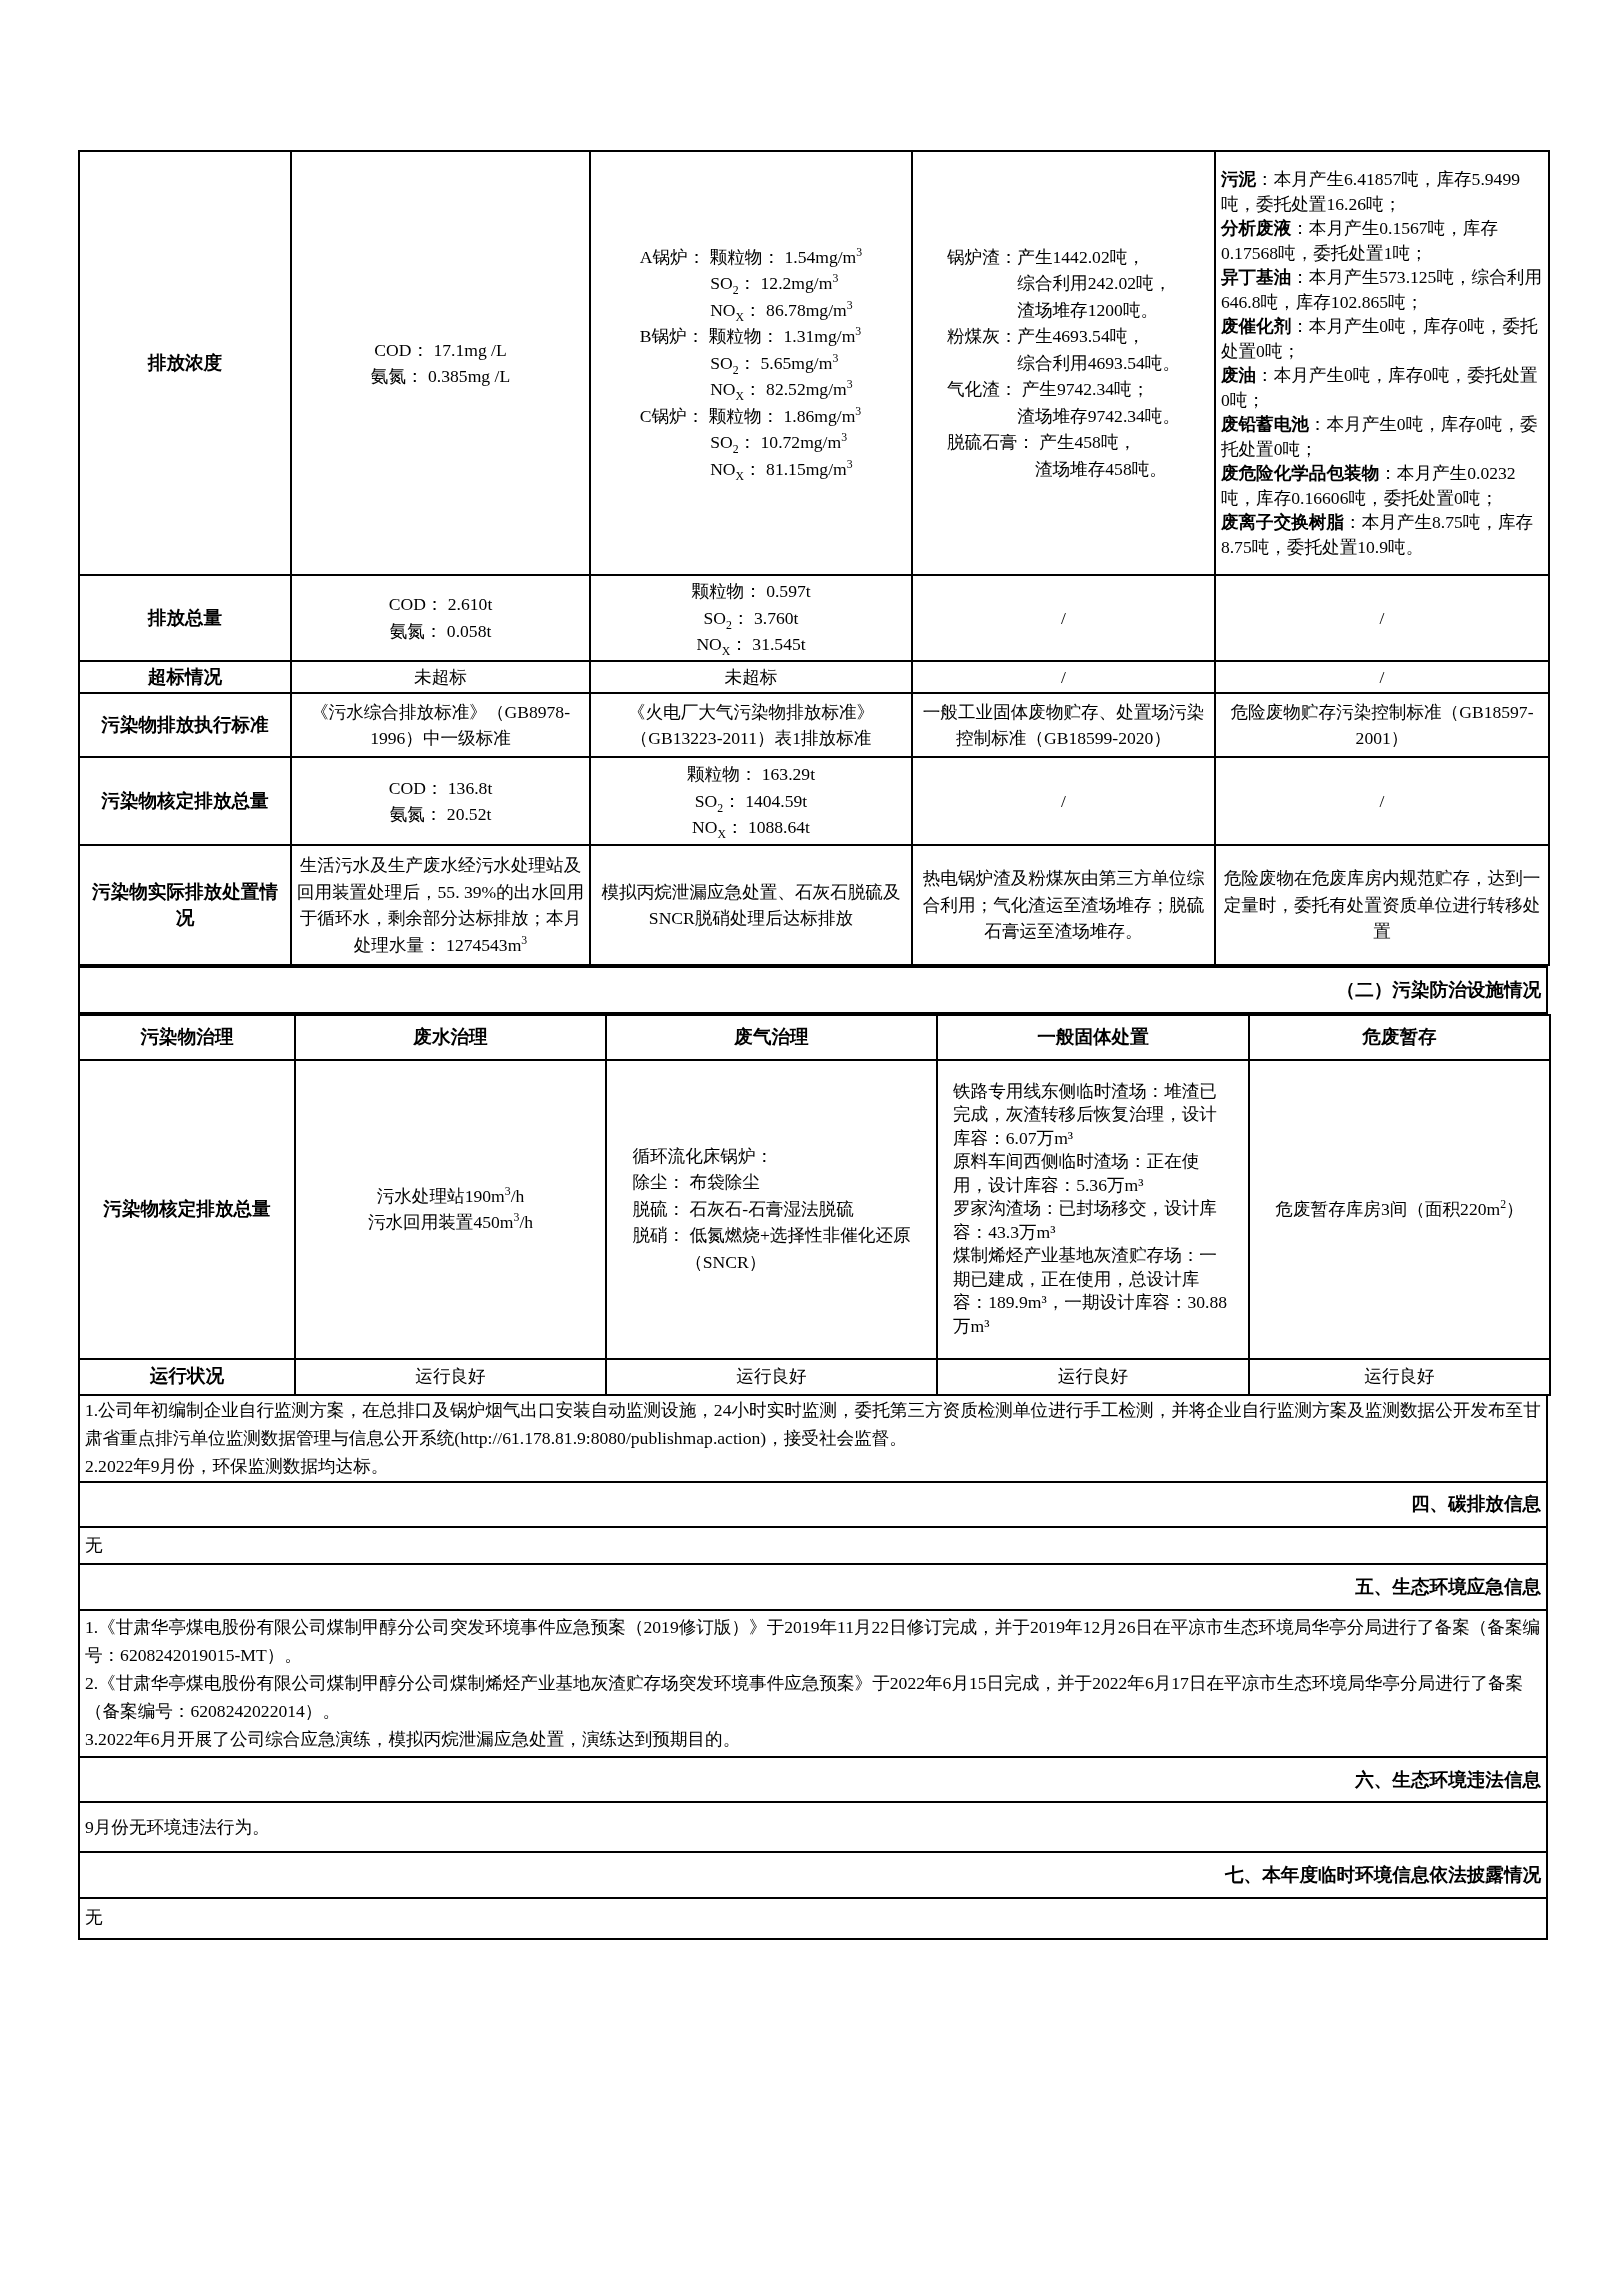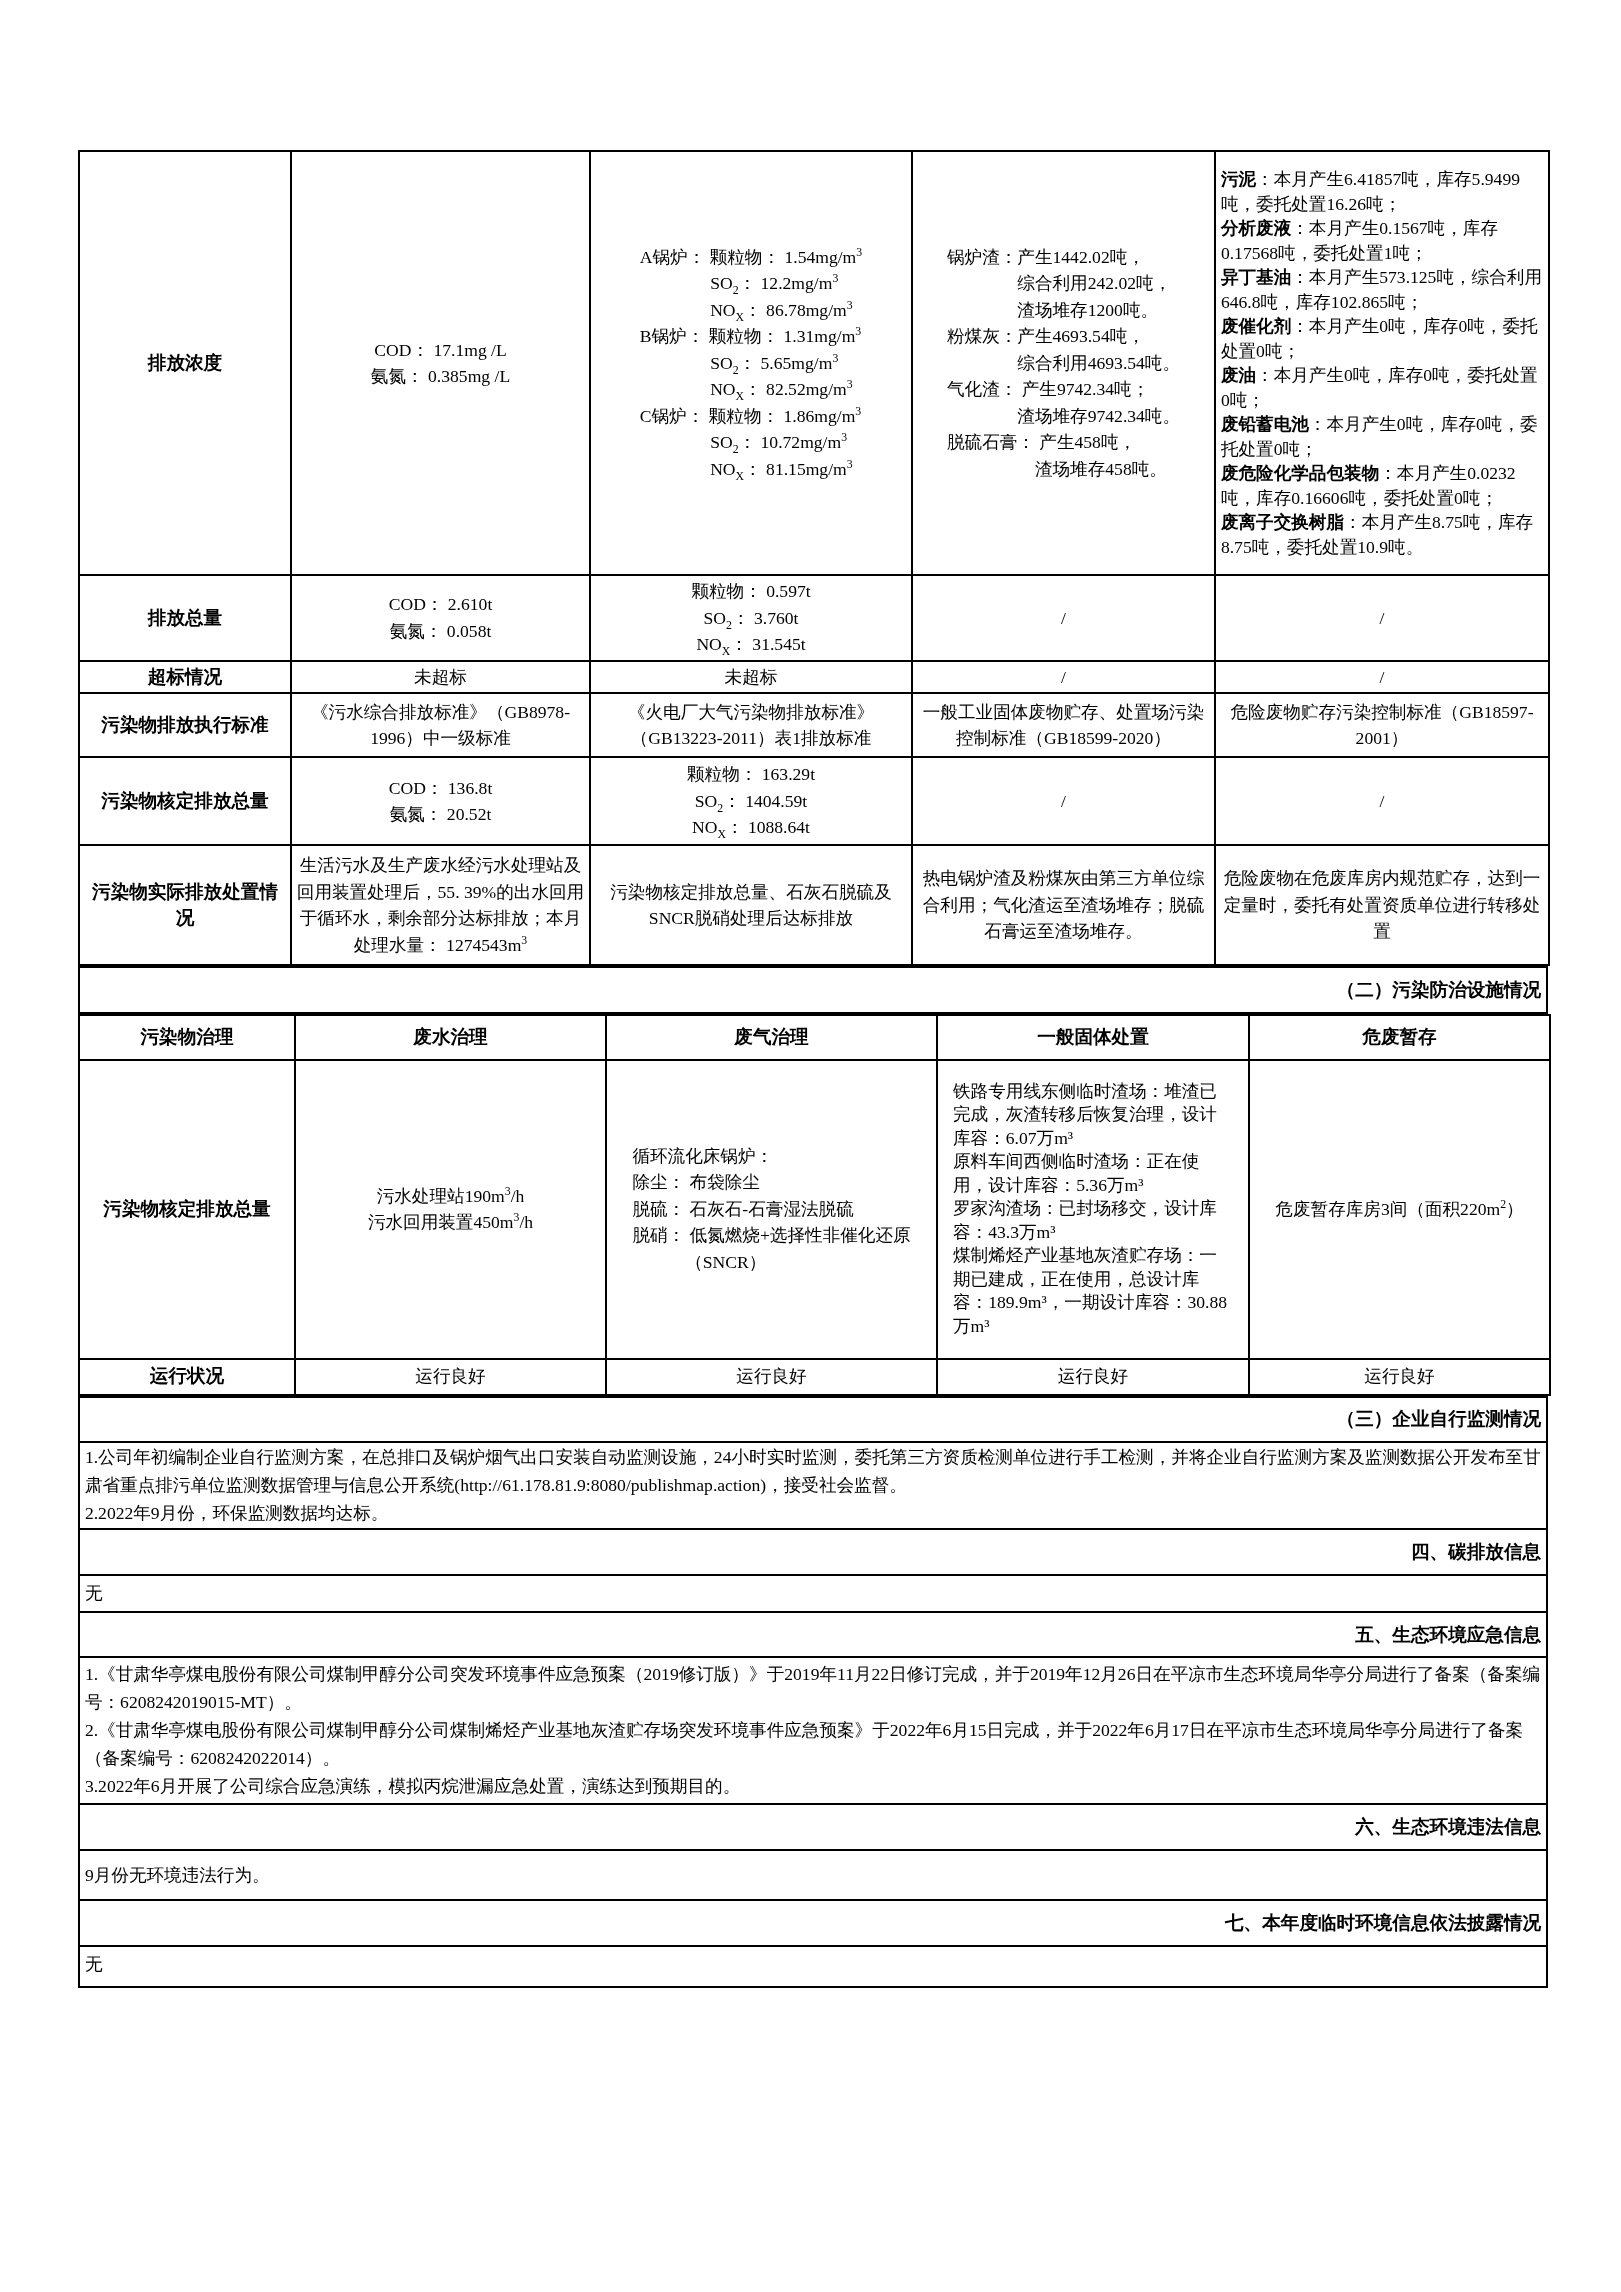--- a/index.html
+++ b/index.html
@@ -76,21 +76,21 @@
     <tr style="height:88px">
       <td class="lbl">污染物核定排放总量</td>
       <td>COD： 136.8t<br>氨氮： 20.52t</td>
       <td>颗粒物： 163.29t<br>SO<sub>2</sub>： 1404.59t<br>NO<sub>X</sub>： 1088.64t</td>
       <td>/</td>
       <td>/</td>
     </tr>
     <tr style="height:120px">
       <td class="lbl">污染物实际排放处置情况</td>
       <td>生活污水及生产废水经污水处理站及回用装置处理后，55. 39%的出水回用于循环水，剩余部分达标排放；本月处理水量： 1274543m<sup>3</sup></td>
-      <td>污染物核定排放总量、石灰石脱硫及SNCR脱硝处理后达标排放</td>
+      <td>模拟丙烷泄漏应急处置、石灰石脱硫及SNCR脱硝处理后达标排放</td>
       <td>热电锅炉渣及粉煤灰由第三方单位综合利用；气化渣运至渣场堆存；脱硫石膏运至渣场堆存。</td>
       <td>危险废物在危废库房内规范贮存，达到一定量时，委托有处置资质单位进行转移处置</td>
     </tr>
   </tbody>
     </table>
 
   <div class="sec">（二）污染防治设施情况</div>
 
   <table>
     <colgroup>
@@ -118,21 +118,20 @@
     <tr style="height:36px">
       <td class="lbl">运行状况</td>
       <td>运行良好</td>
       <td>运行良好</td>
       <td>运行良好</td>
       <td>运行良好</td>
     </tr>
   </tbody>
     </table>
 
-  <div class="sec">（三）企业自行监测情况</div>
   <div class="txt r-monitor">1.公司年初编制企业自行监测方案，在总排口及锅炉烟气出口安装自动监测设施，24小时实时监测，委托第三方资质检测单位进行手工检测，并将企业自行监测方案及监测数据公开发布至甘肃省重点排污单位监测数据管理与信息公开系统(http://61.178.81.9:8080/publishmap.action)，接受社会监督。<br>2.2022年9月份，环保监测数据均达标。</div>
 
   <div class="sec">四、碳排放信息</div>
   <div class="txt r-carbon">无</div>
 
   <div class="sec">五、生态环境应急信息</div>
   <div class="txt r-emerg">1.《甘肃华亭煤电股份有限公司煤制甲醇分公司突发环境事件应急预案（2019修订版）》于2019年11月22日修订完成，并于2019年12月26日在平凉市生态环境局华亭分局进行了备案（备案编号：6208242019015-MT）。<br>2.《甘肃华亭煤电股份有限公司煤制甲醇分公司煤制烯烃产业基地灰渣贮存场突发环境事件应急预案》于2022年6月15日完成，并于2022年6月17日在平凉市生态环境局华亭分局进行了备案（备案编号：6208242022014）。<br>3.2022年6月开展了公司综合应急演练，模拟丙烷泄漏应急处置，演练达到预期目的。</div>
 
   <div class="sec">六、生态环境违法信息</div>
   <div class="txt r-viol">9月份无环境违法行为。</div>

